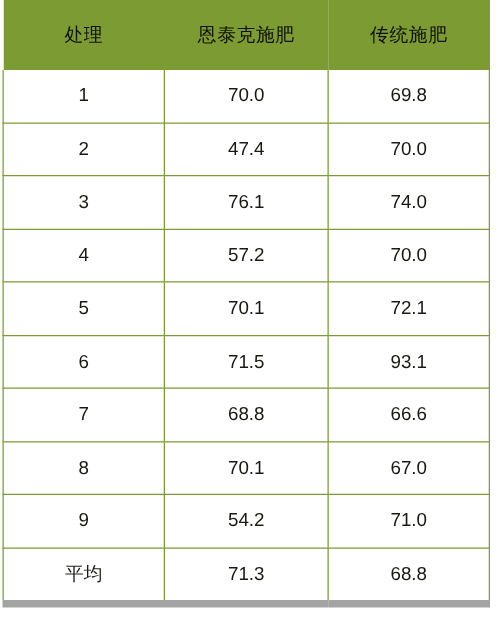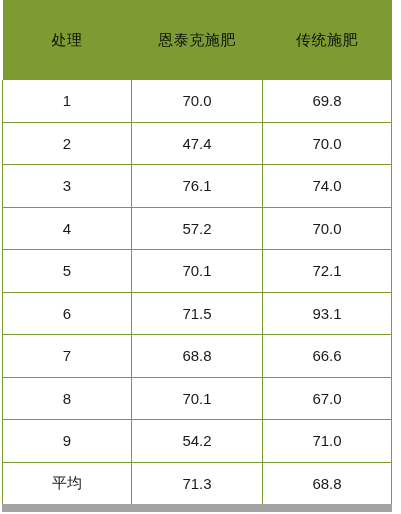--- a/index.html
+++ b/index.html
@@ -31,21 +31,21 @@
   col.col-treatment { width: 129px; }
   col.col-entec     { width: 131px; }
   col.col-trad      { width: 129px; }
 
   table.data-table thead tr.header-row {
     background: #7d9b33;
   }
 
   table.data-table thead th {
     height: 48px;
-    padding: 16px 2px;
+    padding: 4px 2px;
     vertical-align: middle;
     font-size: 15px;
     font-weight: normal;
     color: #101008;
     letter-spacing: 0.5px;
     border: none;
   }
 
   table.data-table tbody td {
     height: 41.5px;
@@ -58,21 +58,21 @@
     background: #ffffff;
     border-right: 1px solid #7d9b33;
     border-bottom: 1px solid #7d9b33;
   }
 
   table.data-table tbody tr td:first-child {
     border-left: 1px solid #7d9b33;
   }
 
   table.data-table tbody tr:last-child td {
-    border-bottom: 8px solid #a3a3a3;
+    border-bottom: 6px solid #a3a3a3;
     margin-left: 48px;
   }
 
   td.cell-label { font-size: 15px; }
   td.cell-value { font-size: 15px; }
 </style>
 </head>
 <body>
 
 <div id="table-root">

